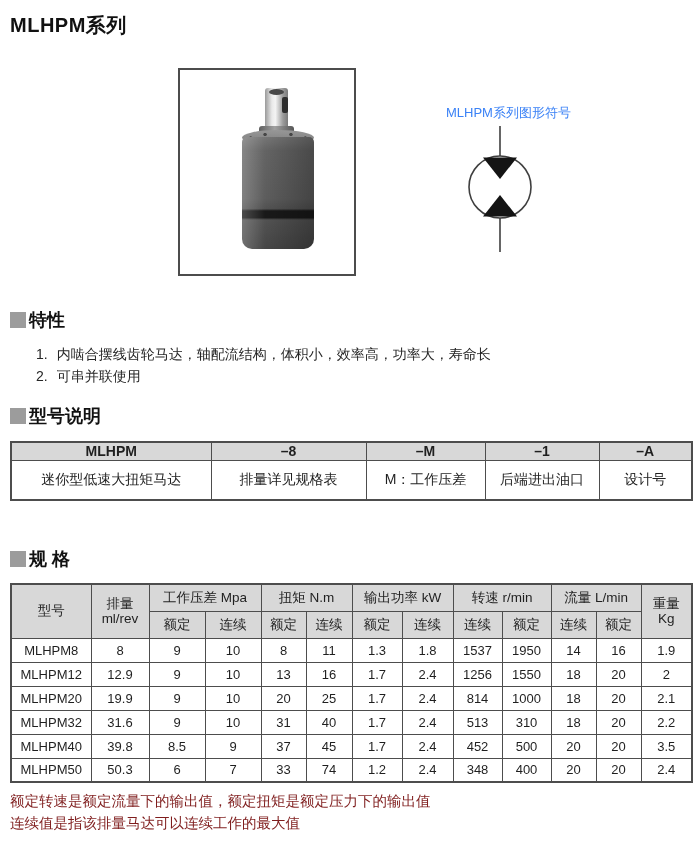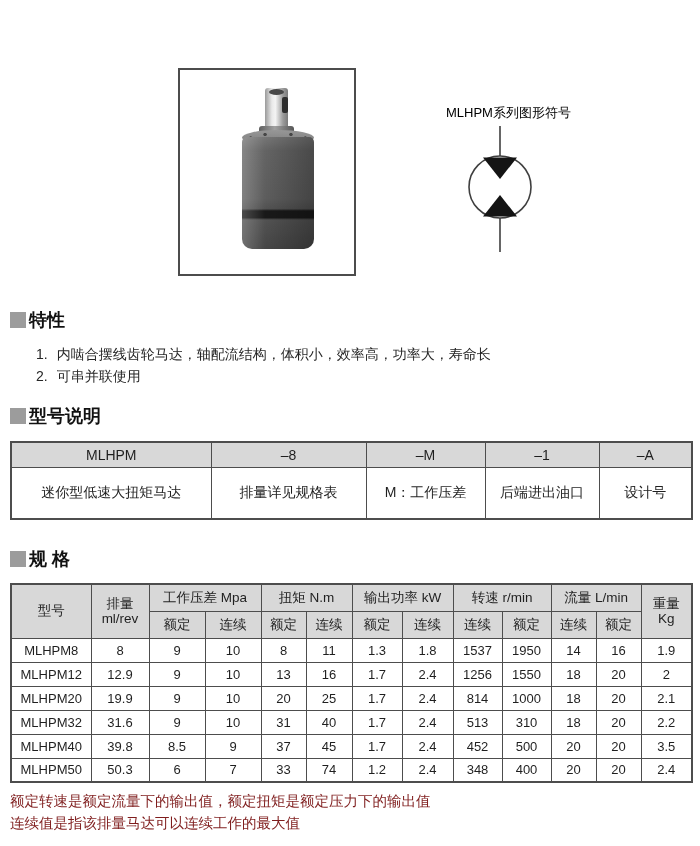--- a/index.html
+++ b/index.html
@@ -61,21 +61,21 @@
     position:absolute;left:62px;top:67px;width:72px;height:112px;
     border-radius:5px 5px 10px 10px;
     background-image:
       linear-gradient(90deg,rgba(255,255,255,.22),rgba(255,255,255,0) 32%,rgba(0,0,0,.26) 96%),
       linear-gradient(180deg,#767676 0%,#646464 12%,#5d5d5d 55%,#525252 64%,#191919 66%,#191919 72%,#525252 74%,#464646 100%);
   }
 
   
   .symbol-label{
     position:absolute;left:446px;top:104px;
-    font-size:13px;color:#000000;
+    font-size:13px;color:#3b82f6;
   }
   .symbol-svg{position:absolute;left:452px;top:124px;width:96px;height:130px;}
   .symbol-svg line,.symbol-svg circle{stroke:#3f3f3f;stroke-width:1.6;fill:none;}
   .symbol-svg polygon{fill:#141414;stroke:none;}
 
   
   .sec-head{position:absolute;left:10px;display:flex;align-items:center;gap:3px;}
   .sec-bullet{width:16px;height:16px;background:var(--bullet);display:inline-block;}
   .sec-title{font-size:18px;font-weight:bold;color:#111;}
 
@@ -97,38 +97,39 @@
     border:2px solid var(--table-border);
   }
   td,th{
     border:1px solid var(--table-border);
     text-align:center;vertical-align:middle;
     font-weight:normal;color:#1f1f1f;overflow:hidden;
   }
   .gray-row td,thead th{background:var(--header-fill);}
 
   .model-table{top:441px;font-size:14px;}
-  .model-table .gray-row td{height:25px;}
-  .model-table .desc-row td{height:52px;}
+  .model-table .gray-row td{height:18px;font-weight:bold;}
+  .model-table .desc-row td{height:40px;}
 
   .spec-table{top:583px;font-size:13px;}
   .spec-table thead th{height:27px;font-size:13.5px;}
   .spec-table tbody td{height:24px;}
   .two-line div{line-height:15px;}
 
   
   .note{position:absolute;left:10px;font-size:14.5px;color:#7f1d1d;white-space:nowrap;}
   .note-1{top:792px;}
   .note-2{top:814px;}
 </style>
 </head>
 <body>
 
 <div class="page">
 
+  <h1 class="title">MLHPM系列</h1>
 
   <div class="photo-box">
     <div class="motor">
       <div class="motor-shaft"></div>
       <div class="motor-shaft-hole"></div>
       <div class="motor-keyway"></div>
       <div class="motor-collar"></div>
       <div class="motor-flange"></div>
       <div class="motor-body"></div>
     </div>

